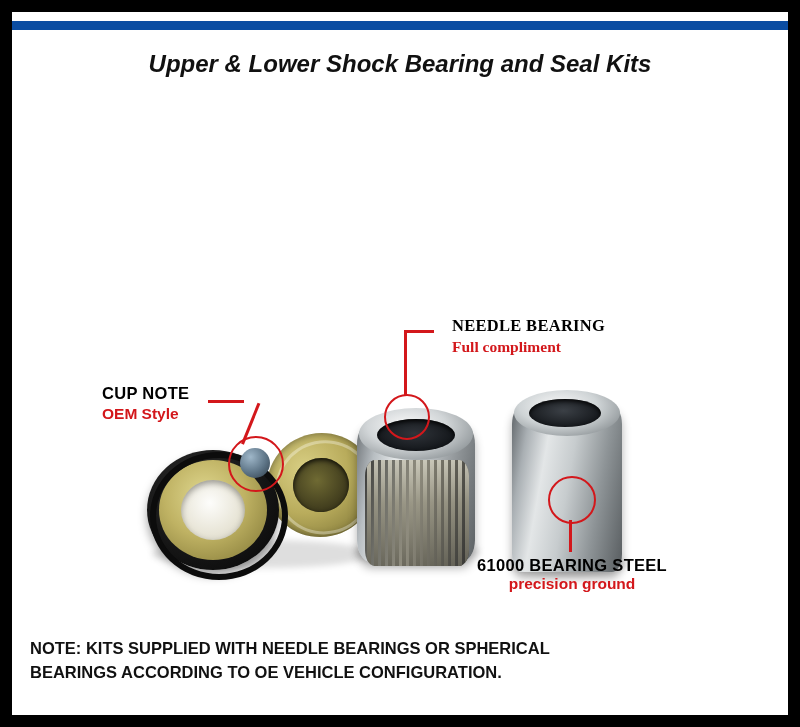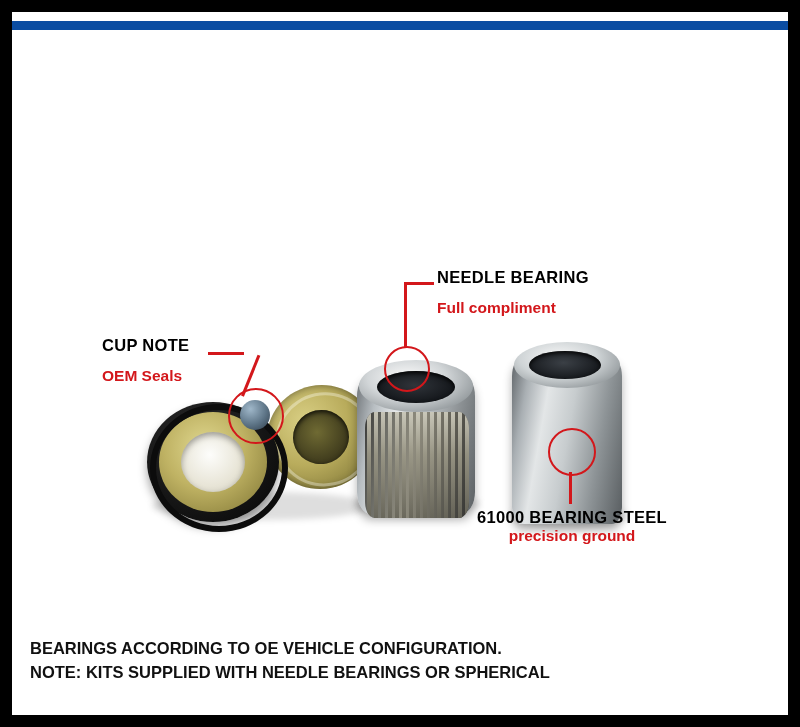--- a/index.html
+++ b/index.html
@@ -114,21 +114,21 @@
     font-size: 16.5px;
     font-weight: bold;
     letter-spacing: .3px;
     white-space: nowrap;
   }
   .label .l2 {
     color: #d3171b;
     font-size: 15.5px;
     font-weight: bold;
     white-space: nowrap;
-    margin-top: 12px;
+    margin-top: 2px;
   }
   .label.center { text-align: center; }
 
   .lead {
     position: absolute;
     background: #d3171b;
     z-index: 5;
   }
   .ring {
     position: absolute;
@@ -296,20 +296,21 @@
   }
 </style>
 </head>
 <body>
 
 <div class="poster">
 
   <div class="header-rule"></div>
   <div class="header-rule2"></div>
 
+  <div class="subtitle">Upper &amp; Lower Shock Bearing and Seal Kits</div>
 
   <div class="stage">
 
     <div class="shadow" style="left:140px; top:462px; width:220px; height:28px;"></div>
     <div class="shadow" style="left:344px; top:462px; width:124px; height:24px;"></div>
     <div class="shadow" style="left:498px; top:474px; width:118px; height:24px;"></div>
 
     <div class="part seal-back">
       <div class="seal-back-ring"></div>
       <div class="seal-back-inner"></div>
@@ -348,40 +349,40 @@
 
     <div class="part sleeve">
       <div class="sleeve-body"></div>
       <div class="sleeve-top"></div>
       <div class="sleeve-bore"></div>
     </div>
 
     <div class="ring" style="left:372px; top:316px; width:42px; height:42px;"></div>
     <div class="lead" style="left:392px; top:252px; width:2.5px; height:66px;"></div>
     <div class="lead" style="left:392px; top:252px; width:30px; height:2.5px;"></div>
-    <div class="label" style="left:425px; top:238px;">
+    <div class="label" style="left:440px; top:238px;font-family:Liberation Serif, serif;">
       <div class="l1">NEEDLE BEARING</div>
       <div class="l2">Full compliment</div>
     </div>
 
     <div class="ring" style="left:216px; top:358px; width:52px; height:52px;"></div>
     <div class="lead" style="left:229px; top:322px; width:2.5px; height:44px; transform: rotate(22deg); transform-origin: 50% 100%;"></div>
     <div class="lead" style="left:196px; top:322px; width:36px; height:2.5px;"></div>
     <div class="label" style="left:90px; top:306px;">
       <div class="l1">CUP NOTE</div>
-      <div class="l2">OEM Seals</div>
+      <div class="l2">OEM Style</div>
     </div>
 
     <div class="ring" style="left:536px; top:398px; width:44px; height:44px;"></div>
     <div class="lead" style="left:557px; top:442px; width:2.5px; height:32px;"></div>
     <div class="label center" style="left:440px; top:478px; width:240px;">
       <div class="l1">61000 BEARING STEEL</div>
       <div class="l2" style="margin-top:0;">precision ground</div>
     </div>
 
   </div>
 
   <div class="note">
+    <div>NOTE: KITS SUPPLIED WITH NEEDLE BEARINGS OR SPHERICAL</div>
     <div>BEARINGS ACCORDING TO OE VEHICLE CONFIGURATION.</div>
-    <div>NOTE: KITS SUPPLIED WITH NEEDLE BEARINGS OR SPHERICAL</div>
   </div>
 
 </div>
 
 </body></html>

